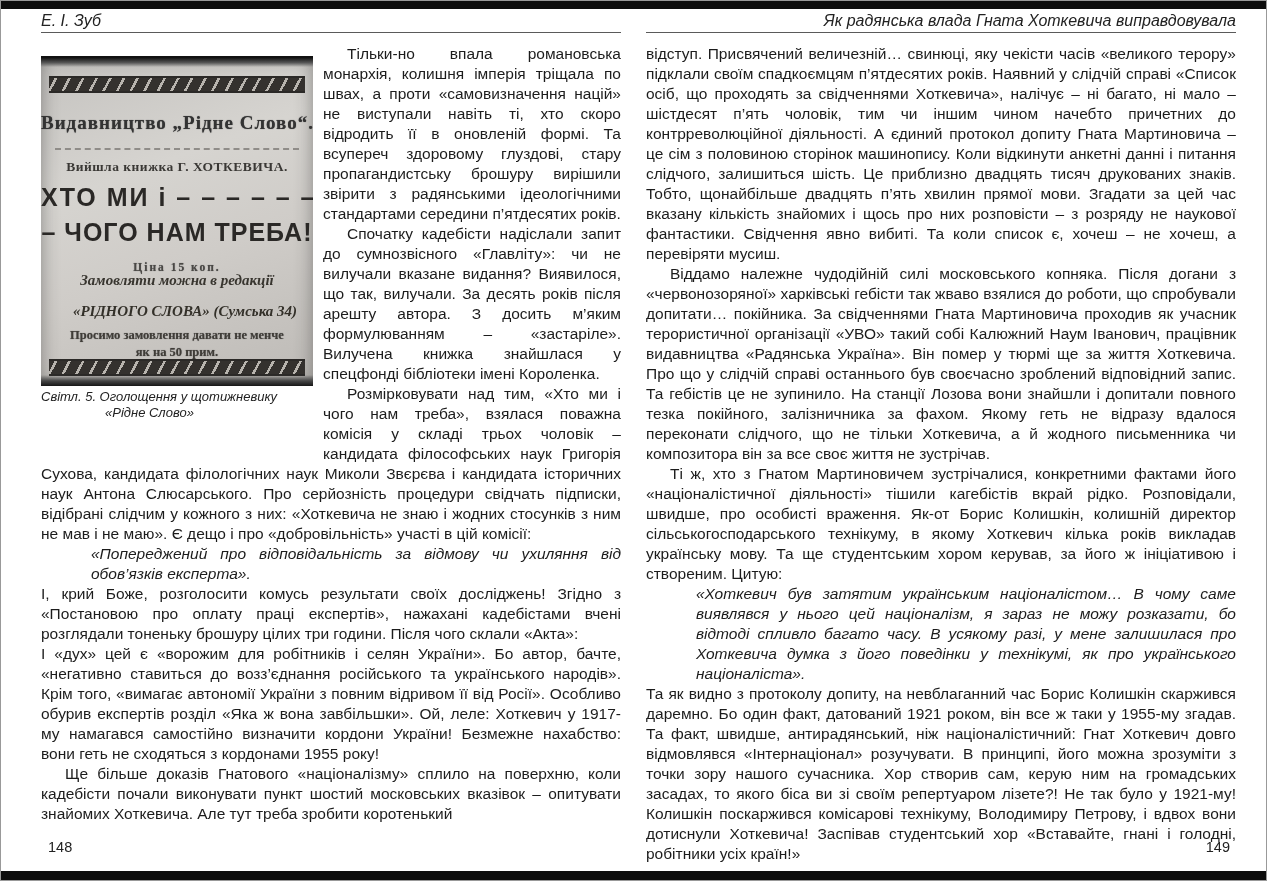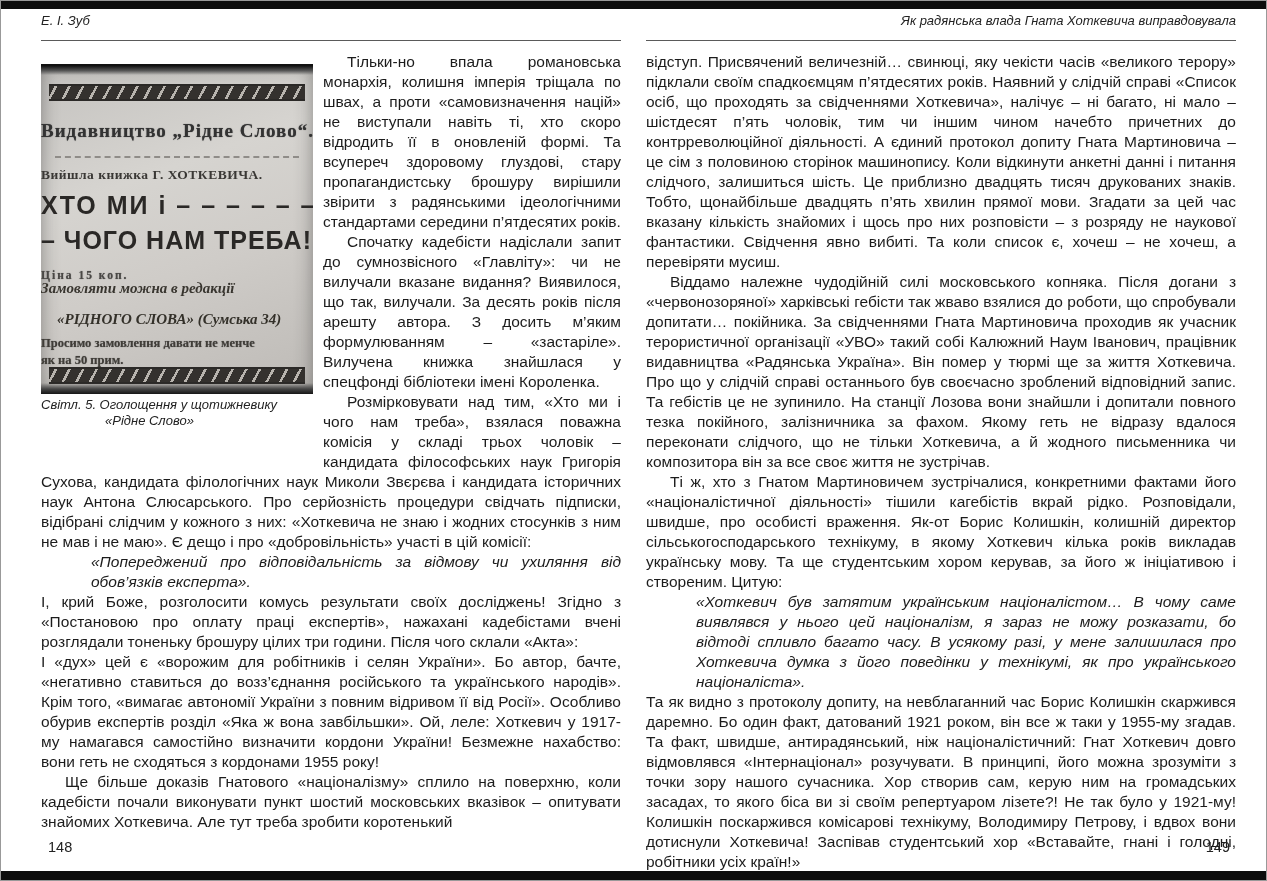--- a/index.html
+++ b/index.html
@@ -10,22 +10,22 @@
   }
   .edge-bar{position:absolute;left:0;right:0;background:#0d0d0d;}
   .edge-bar.top{top:0;height:8px;}
   .edge-bar.bottom{bottom:0;height:9px;}
 
   .page{position:absolute;top:12px;}
   .page-left{left:40px;width:580px;}
   .page-right{left:645px;width:590px;}
 
   .running-head{
-    font-style:italic;font-size:13px;line-height:16px;color:#222;
-    padding-bottom:11px;border-bottom:1px solid #5a5a5a;margin-bottom:11px;
+    font-style:italic;font-size:16px;line-height:16px;color:#222;
+    padding-bottom:3px;border-bottom:1px solid #5a5a5a;margin-bottom:11px;
   }
   .running-head.right{text-align:right;font-style:italic;}
 
   .body-text{font-size:15.5px;line-height:20px;text-align:justify;}
   .body-text p{margin:0;}
   .body-text p.indent{text-indent:24px;}
   .body-text p.flush{text-indent:0;}
   .body-text p.quote{margin-left:50px;font-style:italic;}
 
   
@@ -39,21 +39,21 @@
   .ad-smear{position:absolute;left:0;right:0;height:11px;}
   .ad-smear.top{top:0;background:linear-gradient(#111 15%,#555 60%,rgba(80,80,80,0));}
   .ad-smear.bottom{bottom:0;background:linear-gradient(rgba(80,80,80,0),#444 55%,#161616);}
   .zigzag{
     position:absolute;left:8px;right:8px;height:13px;
     background:repeating-linear-gradient(118deg,#34312e 0 5px,#b8b4ae 5px 7.5px,#34312e 7.5px 12px);
     border-top:2px solid #2b2927;border-bottom:2px solid #2b2927;
   }
   .zigzag.zz-top{top:20px;}
   .zigzag.zz-bottom{top:303px;}
-  .ad-line{position:absolute;left:0;right:0;white-space:nowrap;}
+  .ad-line{position:absolute;left:0;right:0;text-align:center;white-space:nowrap;}
   .ad-l1{top:57px;font-size:19px;font-weight:700;letter-spacing:1px;color:#333;text-shadow:0 0 1px #555;}
   .ad-dash{position:absolute;top:92px;left:14px;right:14px;border-top:2px dashed #8f8c88;}
   .ad-l2{top:101px;font-size:13.5px;font-weight:700;letter-spacing:.5px;color:#3a3835;}
   .ad-l3{top:131px;font-size:25px;font-weight:700;font-family:"Liberation Sans",sans-serif;letter-spacing:2px;color:#2a2826;}
   .ad-l4{top:166px;font-size:25px;font-weight:700;font-family:"Liberation Sans",sans-serif;letter-spacing:1px;color:#2a2826;}
   .ad-l5{top:201px;font-size:11.5px;font-weight:700;letter-spacing:2px;color:#4a4845;text-shadow:0 0 1px #666;}
   .ad-l6{top:214px;font-size:15px;font-style:italic;font-weight:700;color:#38352f;}
   .ad-l7{top:245px;font-size:15px;font-style:italic;font-weight:700;color:#333029;padding-left:16px;}
   .ad-l8{top:269px;font-size:12.5px;font-weight:700;color:#403d38;text-shadow:0 0 1px #666;}
   .ad-l9{top:286px;font-size:12.5px;font-weight:700;color:#403d38;text-shadow:0 0 1px #666;}

